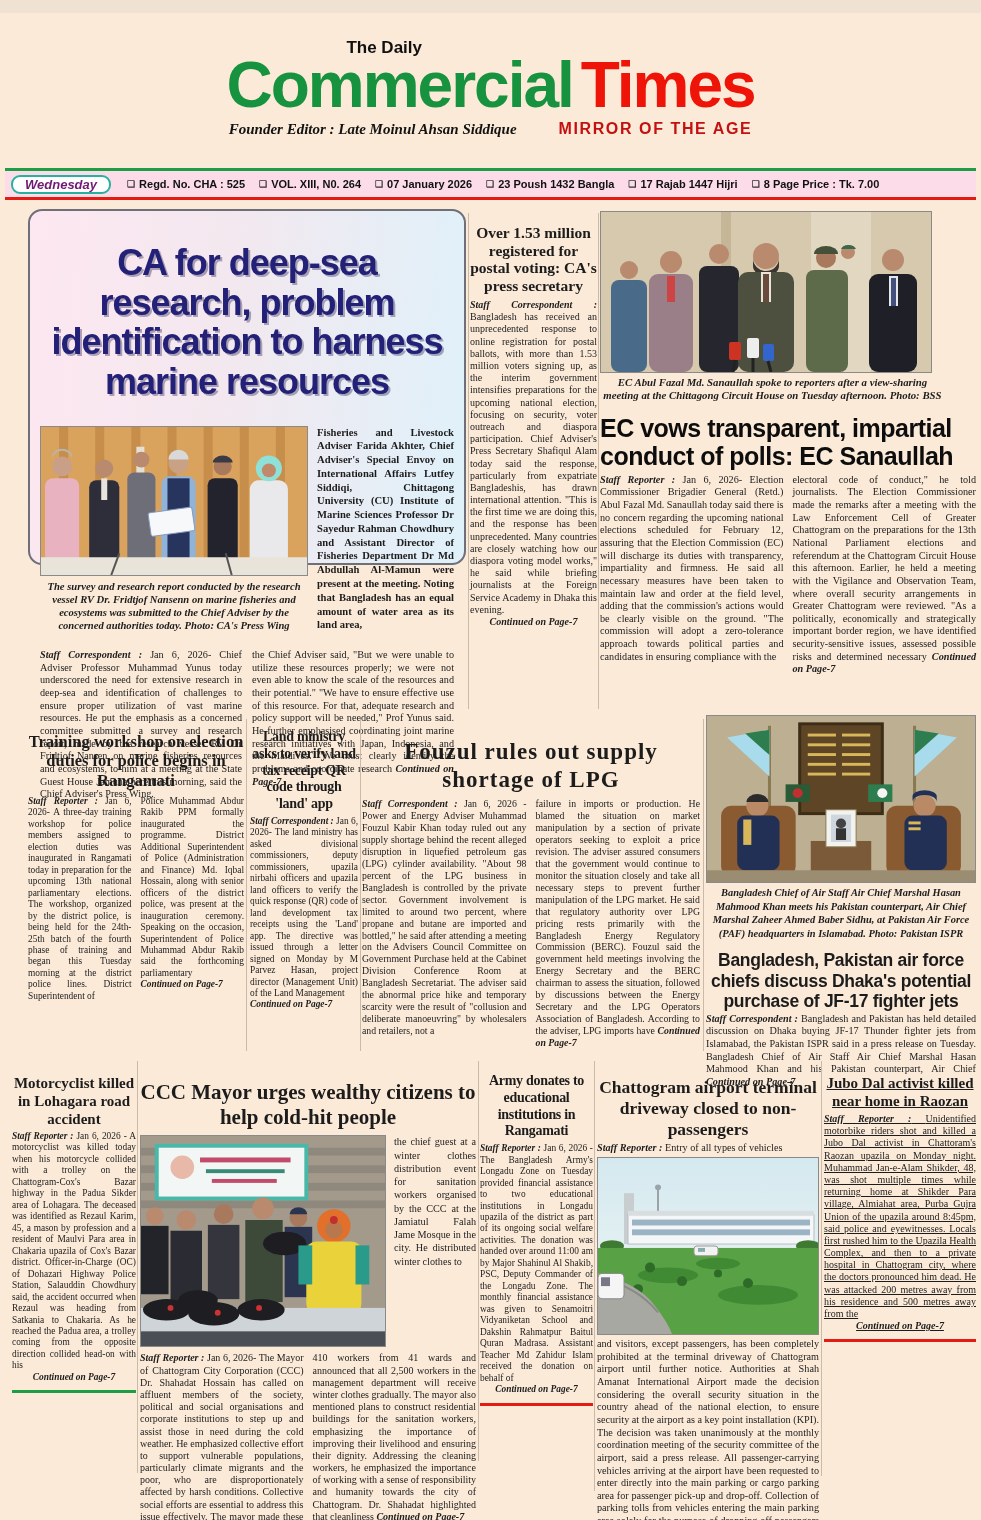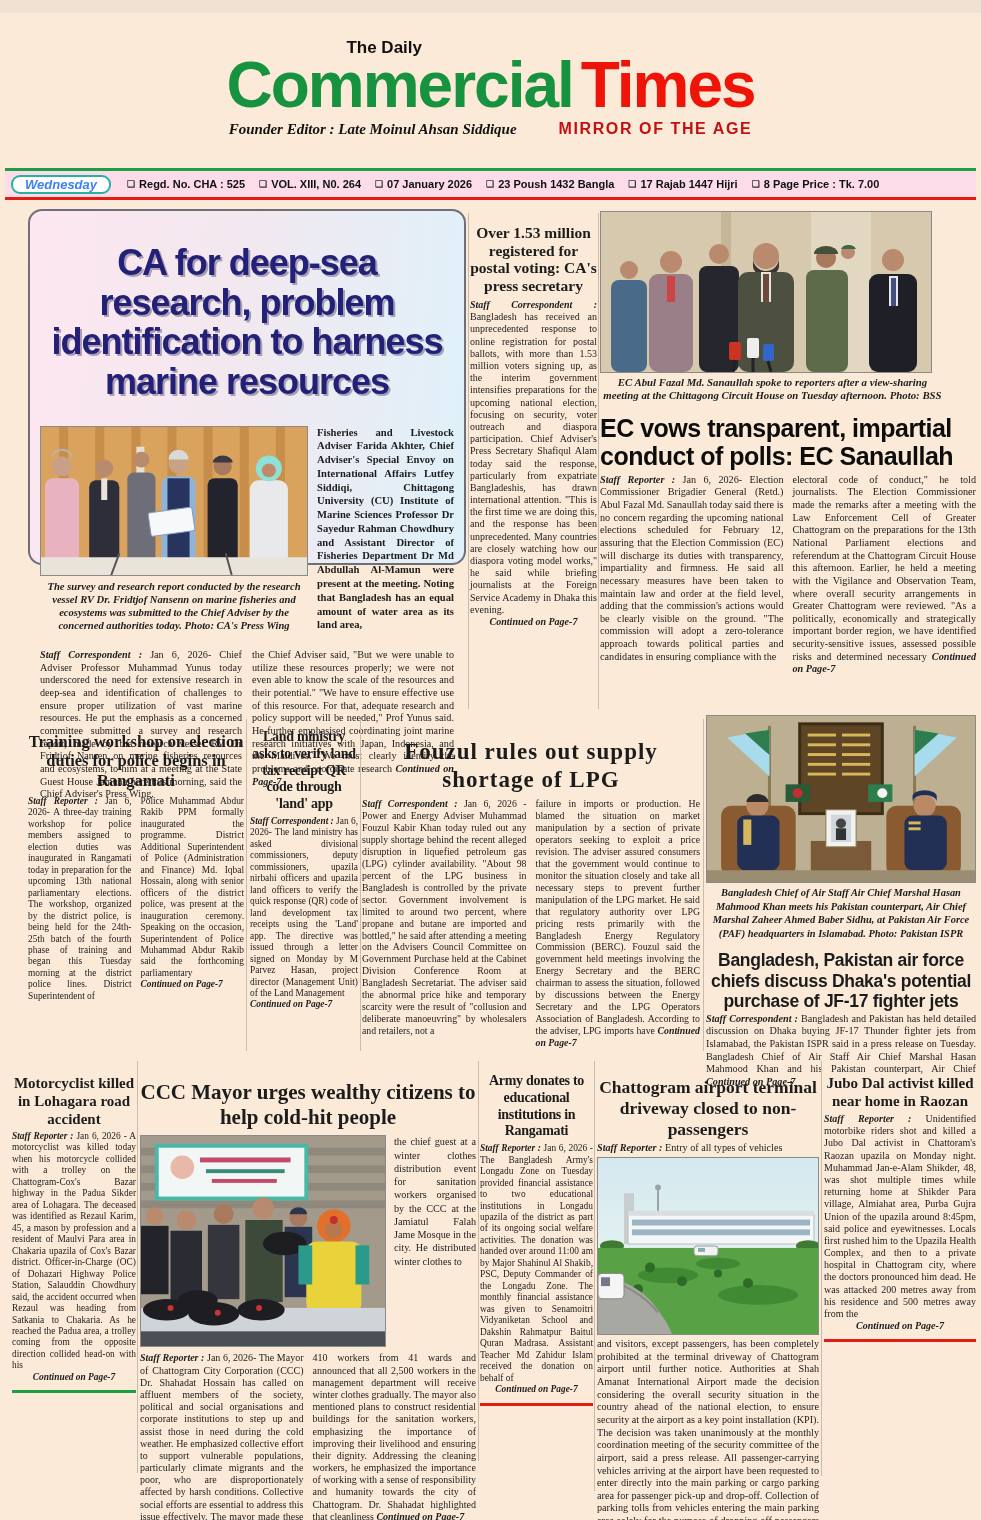--- a/index.html
+++ b/index.html
@@ -9,21 +9,21 @@
   .logo{display:inline-block;text-align:center;}
   .daily{ text-align:left;margin-left:120px;font:bold 17px/1 "Liberation Sans",sans-serif;color:#101010;}
   .big{font:bold 64px/0.92 "Liberation Sans",sans-serif;letter-spacing:-2px;}
   .t-green{color:#17923f;}
   .t-red{color:#ee1408;margin-left:8px;}
   .subrow{display:flex;justify-content:center;align-items:baseline;gap:42px;margin-top:6px;}
   .founder{font:bold italic 15px/1 "Liberation Serif",serif;font-style:italic;color:#121212;text-align:center;}
   .motto{font:bold 16px/1 "Liberation Sans",sans-serif;color:#c41010;letter-spacing:1.6px;}
   
   .datebar{position:absolute;top:155px;left:5px;right:5px;height:26px;background:#fbdce8;border-top:3px solid #1f9d45;border-bottom:3px solid #e41b13;display:flex;align-items:center;padding:0 6px;gap:16px;}
-  .day-pill{background:#fff;border:2px solid #27b2a0;border-radius:9px;padding:1px 12px;font:bold 13px/1 "Liberation Sans",sans-serif;font-style:italic;color:#3b82f6;}
+  .day-pill{background:#fff;border:2px solid #27b2a0;border-radius:9px;padding:1px 12px;font:bold 13px/1 "Liberation Sans",sans-serif;font-style:italic;color:#701a75;}
   .dl-items{display:flex;gap:14px;align-items:center;}
   .dli{display:flex;align-items:center;gap:4px;font:bold 11px/1 "Liberation Sans",sans-serif;color:#111;}
   .sq{font-size:9px;color:#333;}
   
   .bt{font-size:10.2px;line-height:1.24;text-align:justify;}
   .bt-sm{font-size:9.4px;line-height:1.22;text-align:justify;}
   .byline{font-weight:bold;font-style:italic;}
   .cont{font-weight:bold;font-style:italic;}
   .caption{font-weight:bold;font-style:italic;text-align:center;}
   .cols{display:flex;gap:9px;}
@@ -66,21 +66,21 @@
   .h-ccc{font:bold 21px/1.2 "Liberation Serif",serif;text-align:center;margin-bottom:5px;}
   .ccc-row{display:flex;gap:8px;}
   .ccc-left{width:246px;flex:none;}
   .ccc-side{flex:1;font-size:10.2px;line-height:1.3;text-align:justify;}
   .ccc-cols{display:flex;gap:9px;margin-top:5px;}
   .ccc-cols>div{flex:1;}
   .army{position:absolute;left:480px;top:1046px;width:113px;}
   .airport{position:absolute;left:597px;top:1046px;width:222px;}
   .h-airport{font:bold 17.5px/1.2 "Liberation Serif",serif;text-align:center;margin-bottom:2px;}
   .airport .photo{margin:3px 0;}
-  .jubo{position:absolute;left:824px;top:1046px;width:152px;}
+  .jubo{position:absolute;left:824px;top:1046px;width:152px;text-decoration:underline;}
   .h-jubo{font:bold 15px/1.2 "Liberation Serif",serif;text-align:center;margin-bottom:3px;}
 </style>
 </head>
 <body>
 
 <div class="page">
 
   <header class="masthead">
     <div class="logo">
       <div class="daily">The Daily</div>

